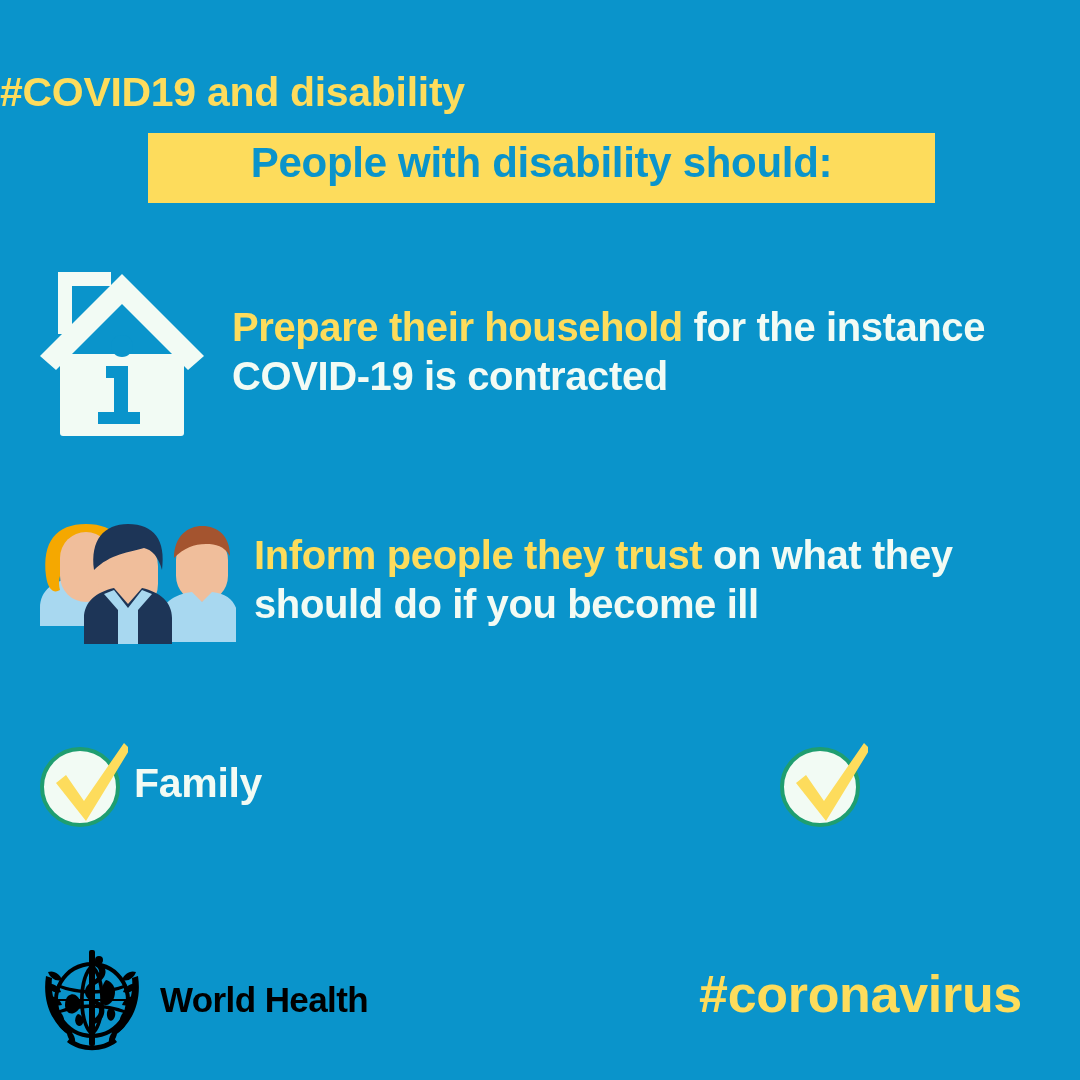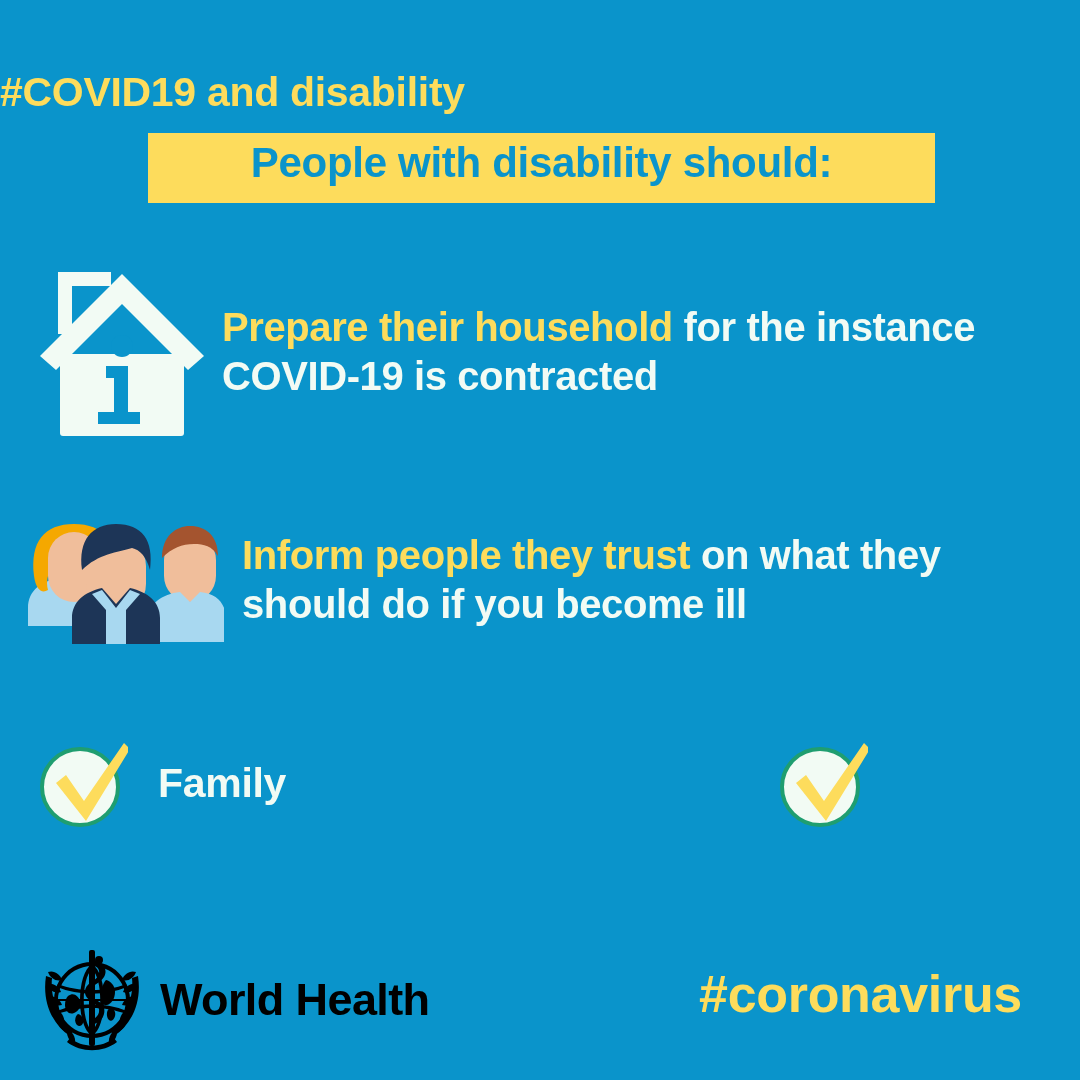--- a/index.html
+++ b/index.html
@@ -56,58 +56,58 @@
     white-space: nowrap;
   }
 
   
   .row {
     position: absolute;
     display: flex;
     align-items: center;
   }
   .row-house { left: 36px; top: 262px; width: 1010px; height: 180px; }
-  .row-people { left: 12px; top: 505px; width: 1030px; height: 150px; }
+  .row-people { left: 24px; top: 505px; width: 1030px; height: 150px; }
 
   .icon-slot {
     flex: none;
     display: flex;
     align-items: center;
     justify-content: center;
   }
   .icon-house { width: 172px; height: 180px; }
   .icon-people { width: 212px; height: 132px; }
 
   .msg {
     color: #f2fbf4;
     font-weight: bold;
     font-size: 40px;
     line-height: 1.22;
     letter-spacing: -0.4px;
   }
-  .msg-house { margin-left: 14px; width: 760px; }
+  .msg-house { margin-left: 24px; width: 760px; }
   .msg-people { margin-left: 18px; width: 790px; }
   .hl { color: #fddc5c; }
 
   
   .checkrow {
     position: absolute;
     left: 40px;
     top: 733px;
     width: 1010px;
     height: 100px;
   }
   .checkitem {
     position: absolute;
     top: 0;
     display: flex;
     align-items: center;
     height: 100px;
   }
-  .chk-0 { left: 0px; gap: 24px; }
+  .chk-0 { left: 0px; }
   .chk-1 { left: 335px; }
   .chk-2 { left: 740px; }
   .check-ico { flex: none; width: 88px; height: 88px; }
   .check-label {
     color: #f2fbf4;
     font-weight: bold;
     font-size: 41px;
     letter-spacing: -0.3px;
     line-height: 1;
     margin-left: 6px;
@@ -120,21 +120,21 @@
     left: 36px;
     top: 946px;
     display: flex;
     align-items: center;
   }
   .who-emblem { flex: none; width: 112px; height: 108px; }
   .who-wordmark {
     margin-left: 12px;
     color: #000000;
     font-weight: bold;
-    font-size: 45px;
+    font-size: 35px;
     line-height: 1.06;
     letter-spacing: -0.6px;
   }
   .hashtag {
     position: absolute;
     right: 58px;
     top: 968px;
     color: #fddc5c;
     font-size: 52px;
     font-weight: bold;

